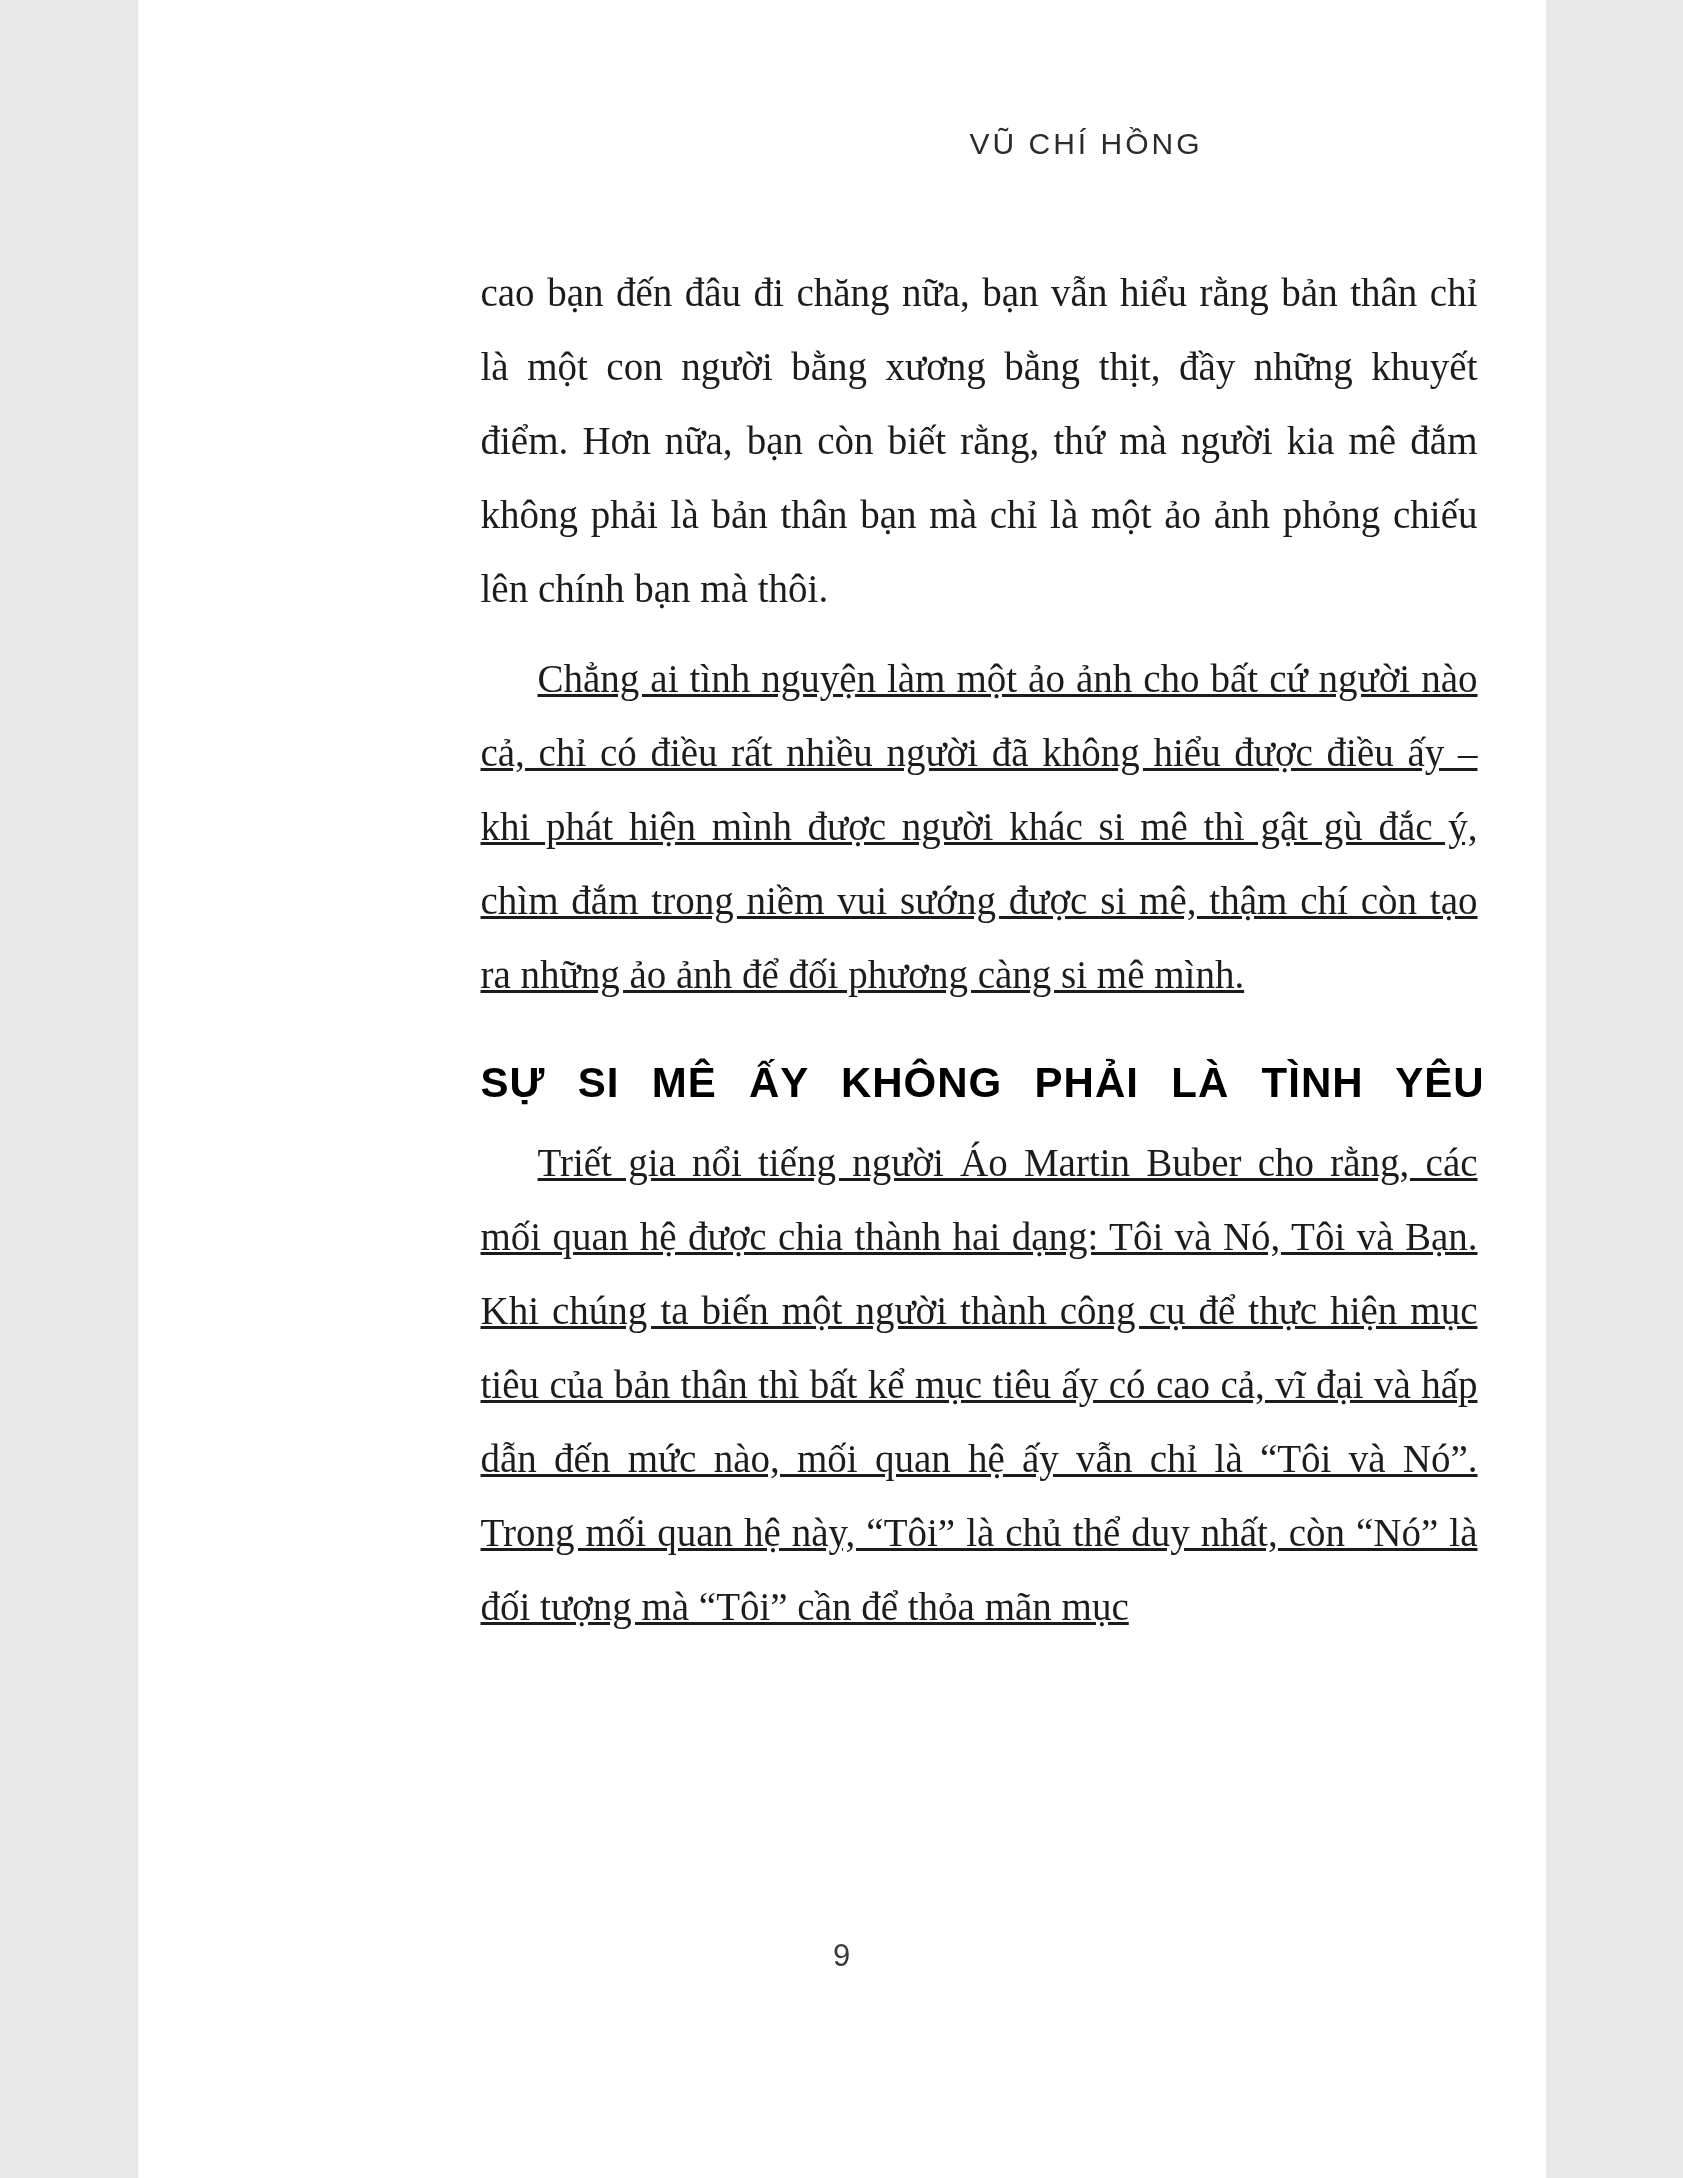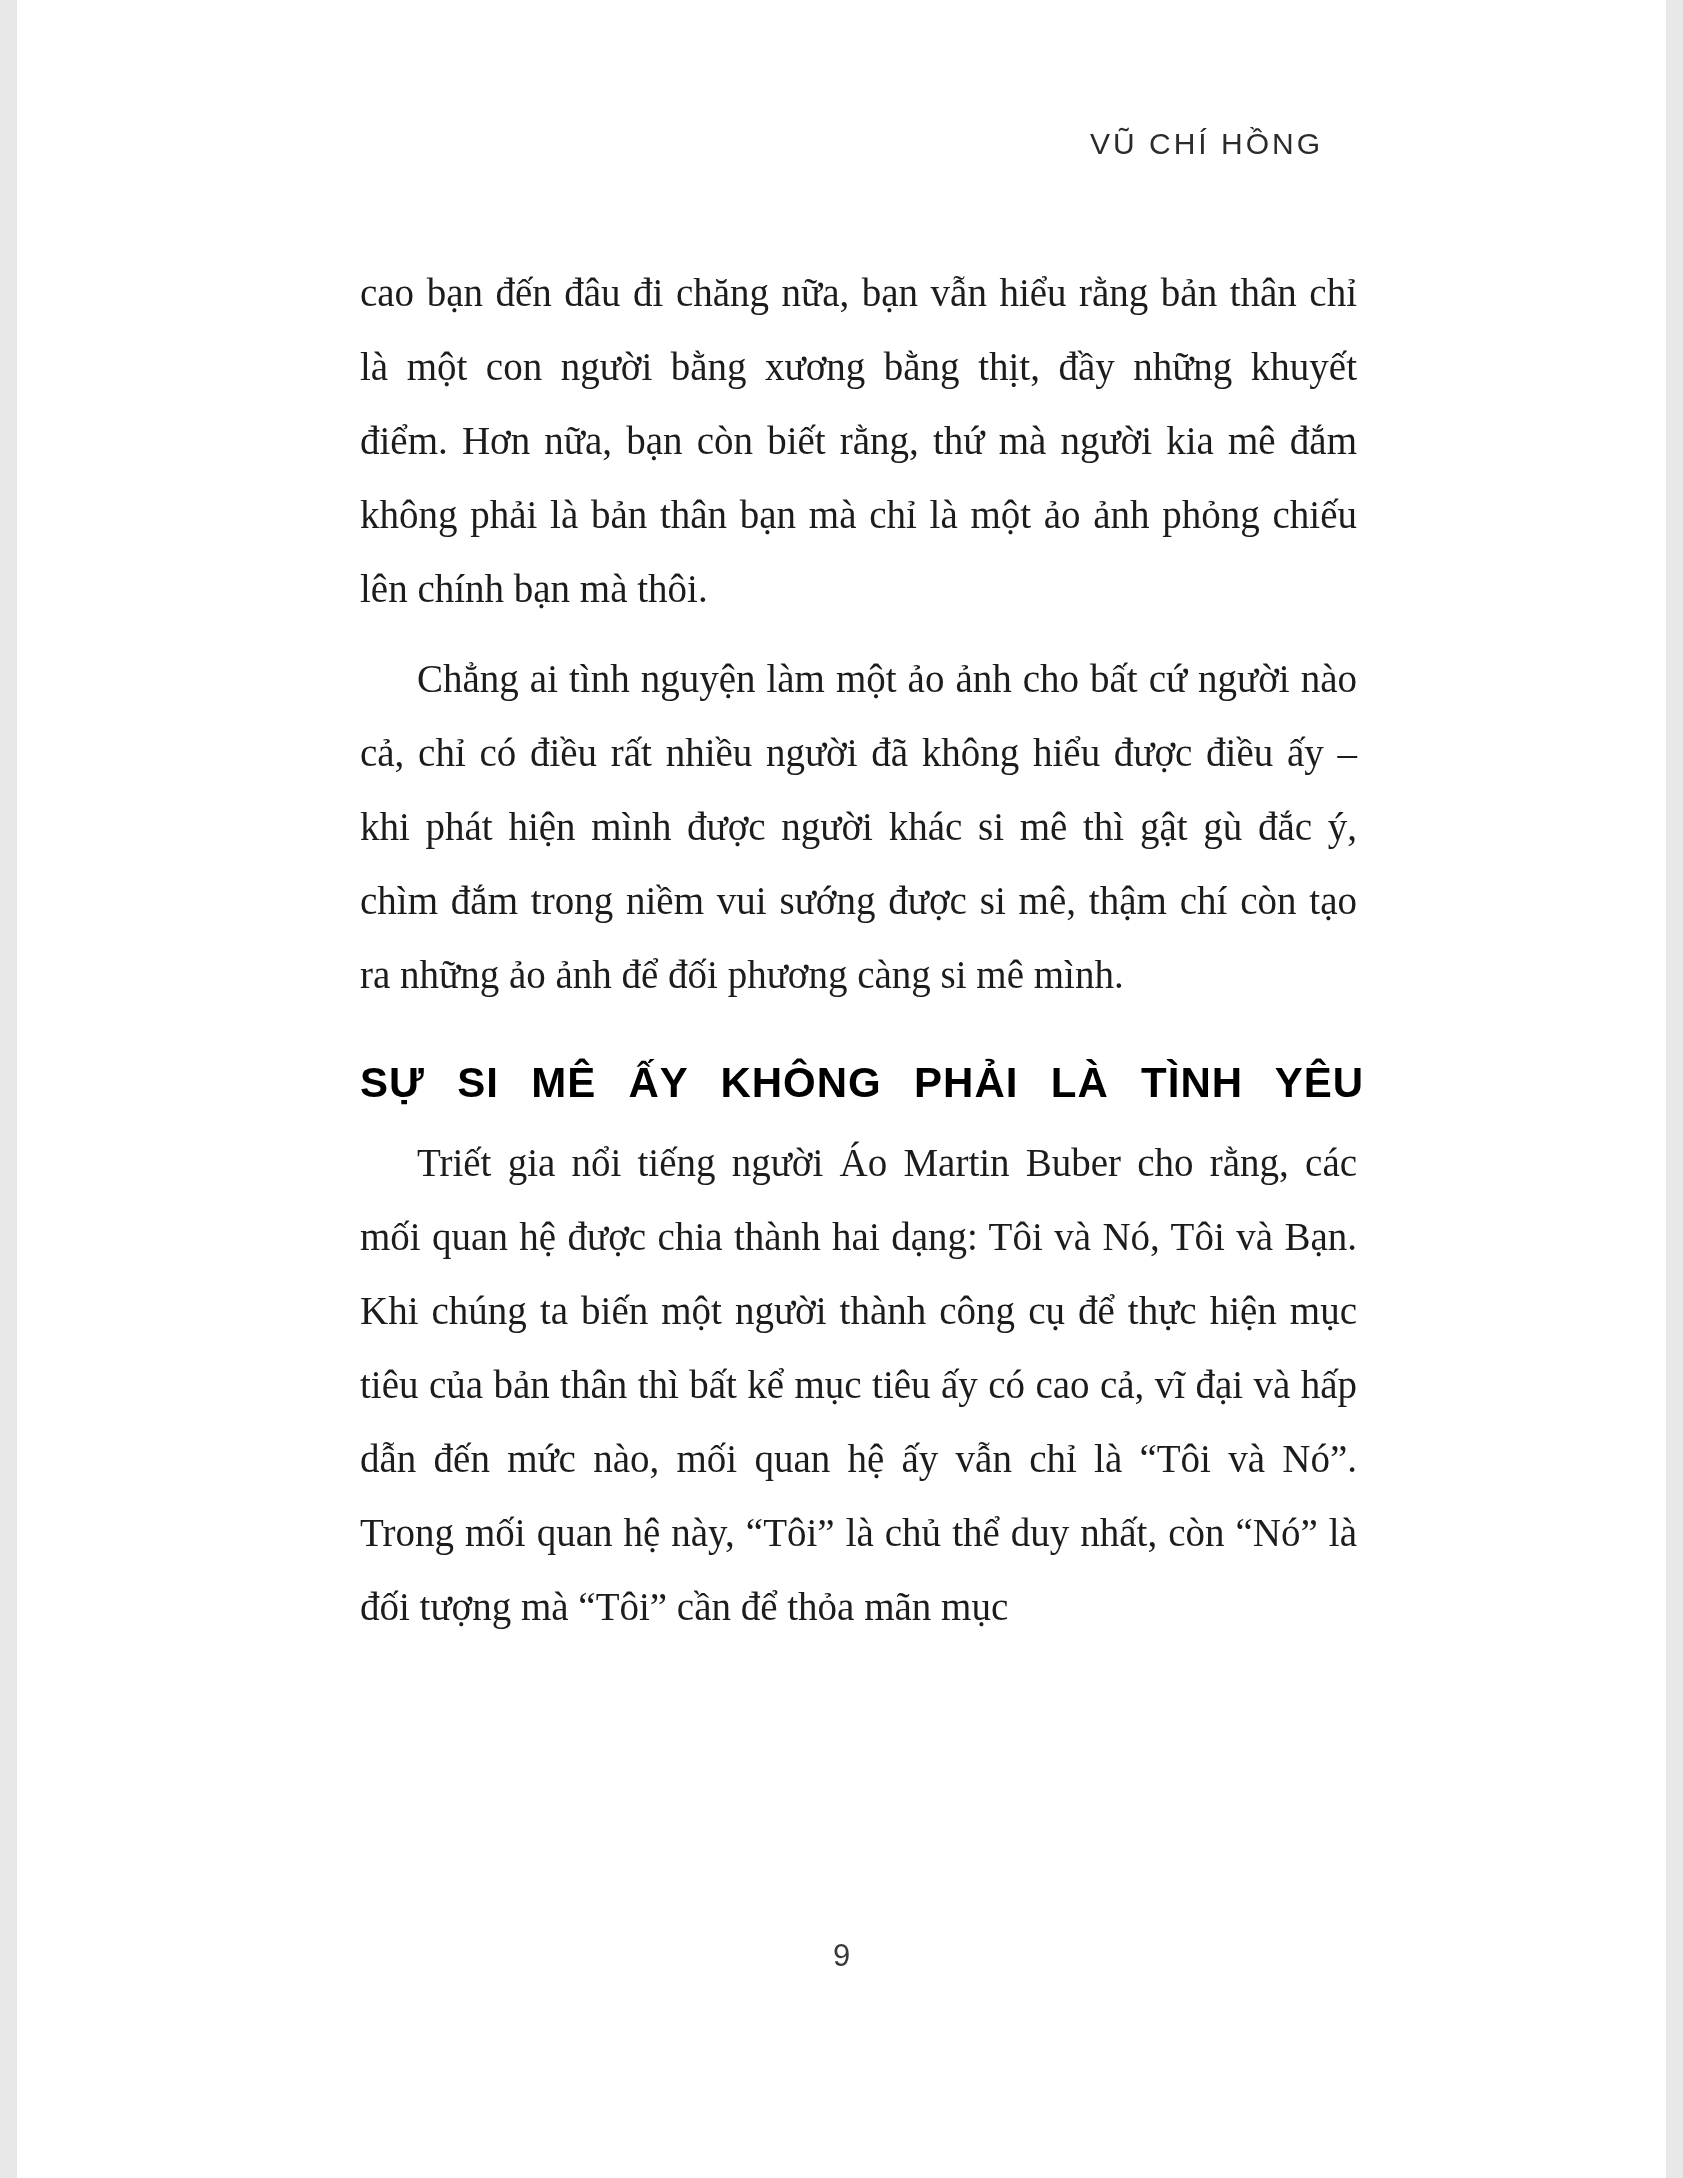--- a/index.html
+++ b/index.html
@@ -2,21 +2,21 @@
 <html lang="vi"><head>
 <meta charset="utf-8">
 <style>
   html, body {
     margin: 0;
     padding: 0;
     background: #e8e8e8;
   }
   .page {
     position: relative;
-    width: 1649px;
+    width: 1408px;
     height: 2178px;
     margin: 0 auto;
     background: #ffffff;
     color: #1c1c1c;
     overflow: hidden;
   }
   .running-header {
     margin: 127px 343px 0 343px;
     text-align: right;
     font-family: "Liberation Sans", sans-serif;
@@ -31,20 +31,21 @@
     font-family: "Liberation Serif", "DejaVu Serif", serif;
     font-size: 39px;
     line-height: 74px;
     text-align: justify;
   }
   .content p {
     margin: 0 7px 16px 0;
   }
   .content p.indent {
     text-indent: 57px;
+    text-decoration: underline;
   }
   .section-heading {
     margin: 42px 0 15px 0;
     font-family: "Liberation Sans", sans-serif;
     font-weight: 700;
     font-size: 42px;
     line-height: 57px;
     letter-spacing: 1px;
     color: #000000;
   }

